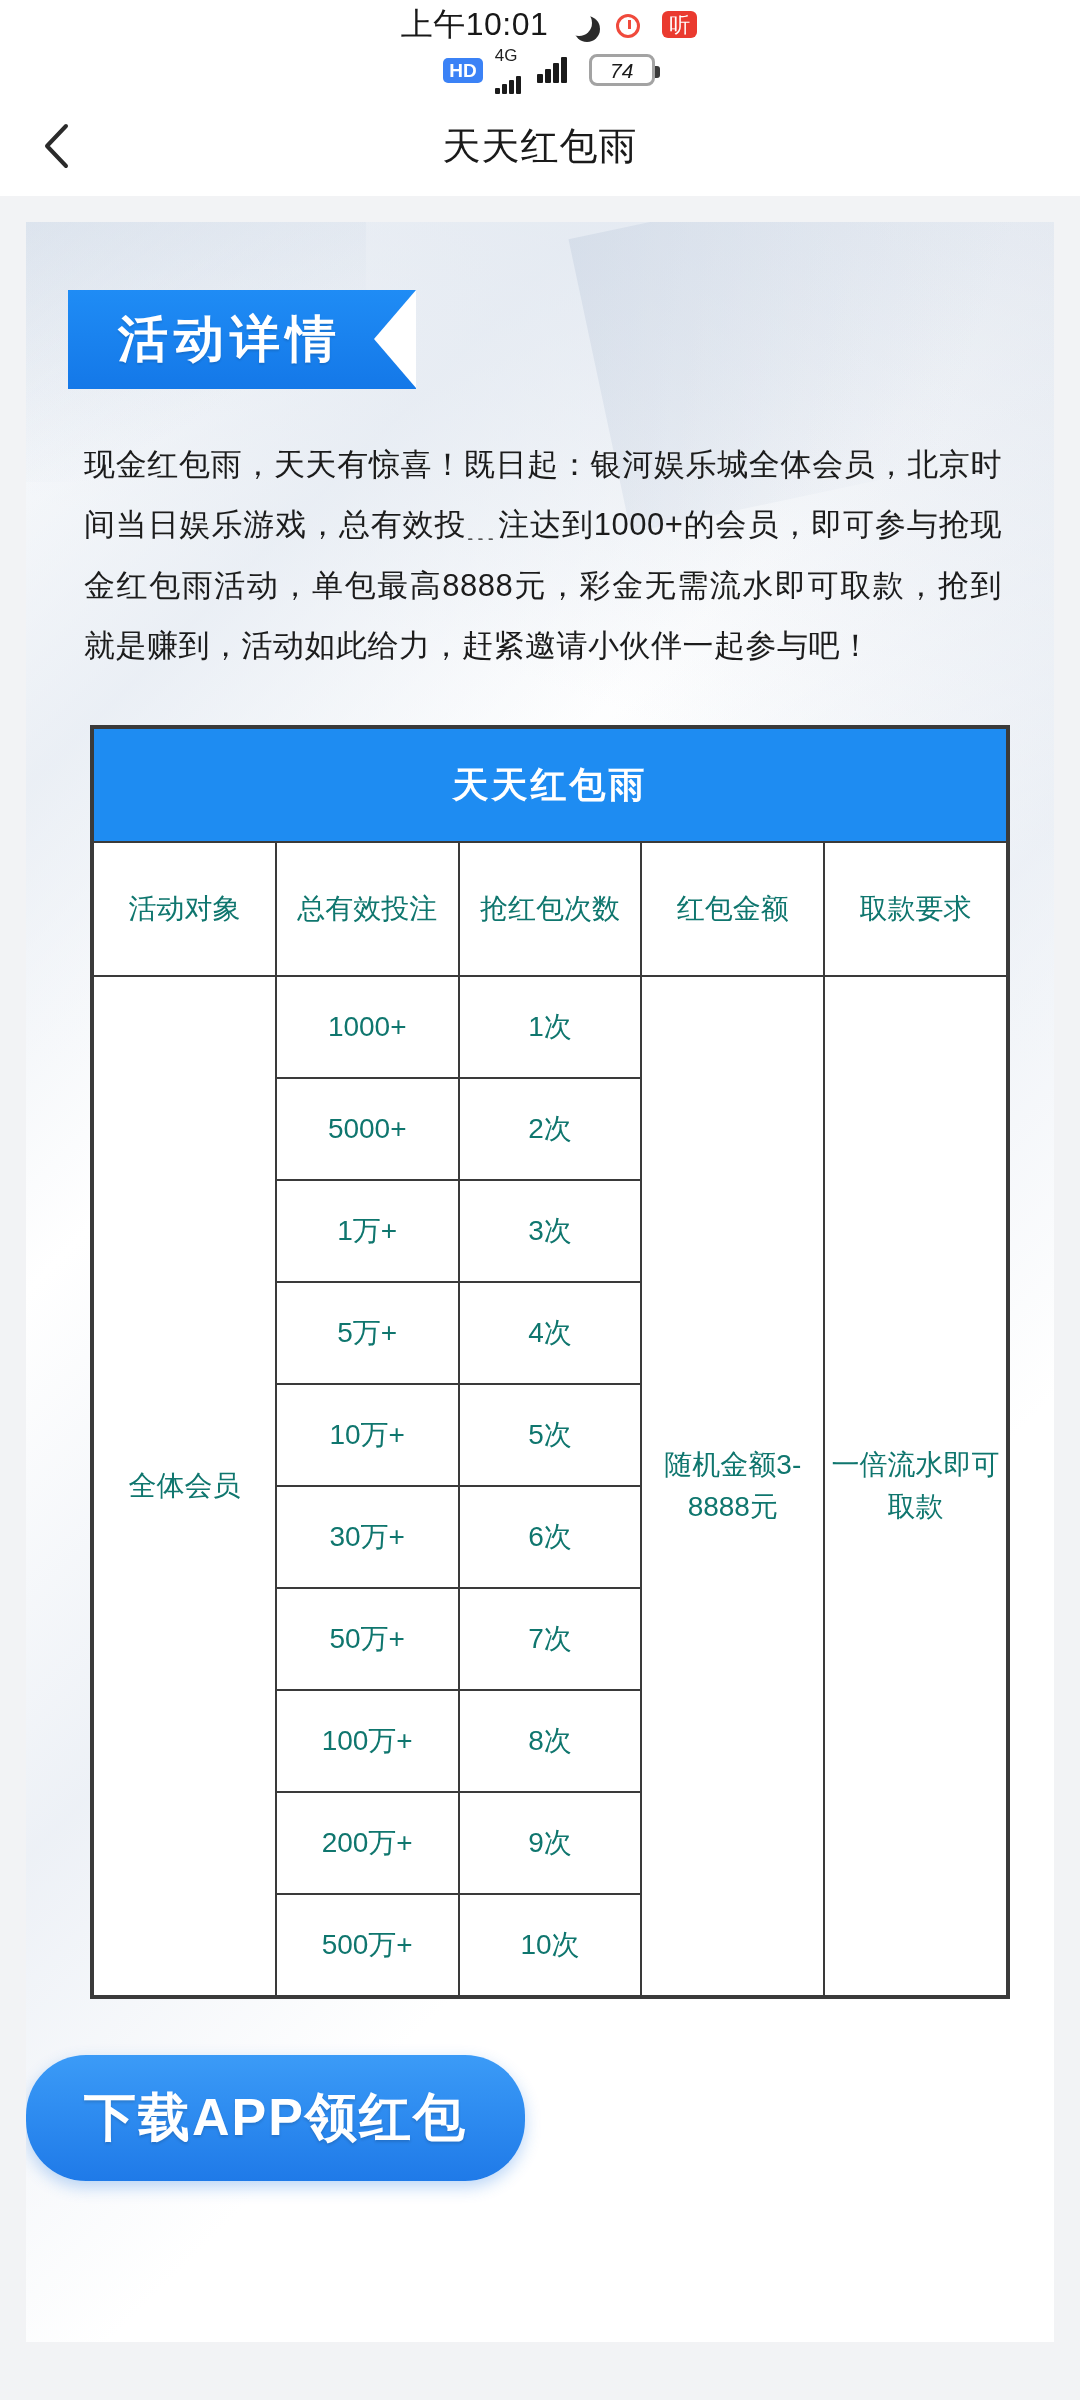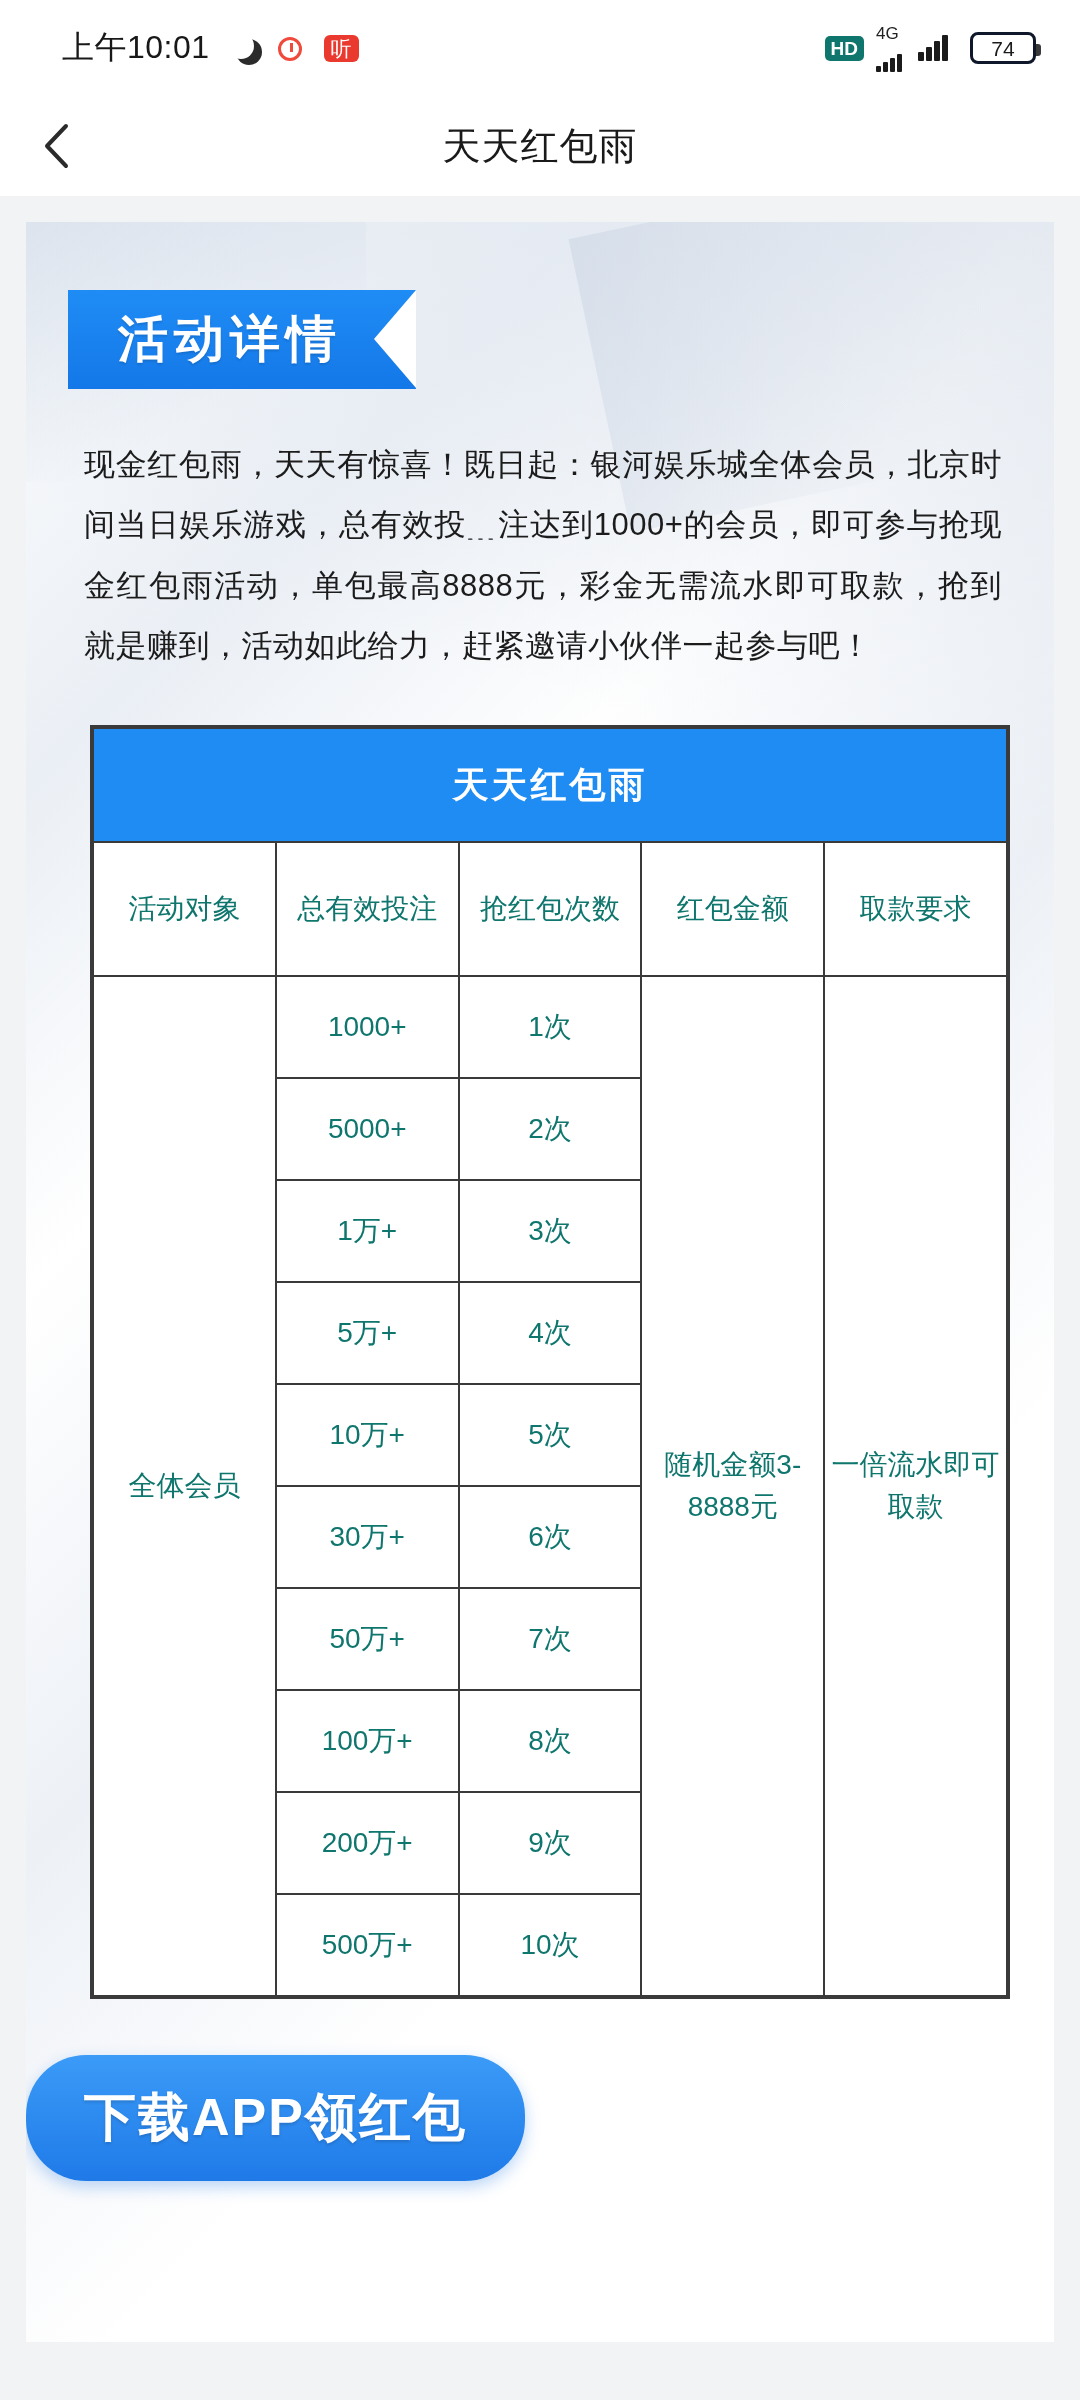--- a/index.html
+++ b/index.html
@@ -12,24 +12,25 @@
     background: #f2f3f5;
     font-family: "Liberation Sans", "DejaVu Sans", sans-serif;
     overflow: hidden;
   }
 
   
   .status-bar {
     height: 96px;
     display: flex;
     align-items: center;
-    justify-content: space-between;
+    justify-content: center;
     padding: 0 44px 0 62px;
     box-sizing: border-box;
     background: #ffffff;
+    flex-direction: column;
   }
   .status-left {
     display: flex;
     align-items: center;
     gap: 18px;
   }
   .status-time {
     font-size: 32px;
     color: #181818;
     letter-spacing: 0.5px;
@@ -80,21 +81,21 @@
     border-radius: 6px;
     padding: 3px 7px;
     line-height: 1;
   }
   .status-right {
     display: flex;
     align-items: center;
     gap: 12px;
   }
   .hd-chip {
-    background: #0f766e;
+    background: #3b82f6;
     color: #fff;
     font-size: 19px;
     font-weight: bold;
     border-radius: 5px;
     padding: 3px 6px;
     line-height: 1;
   }
   .net-block {
     display: flex;
     flex-direction: column;
@@ -135,27 +136,28 @@
     background: #1b1b1b;
     border-radius: 1px;
   }
   .sig-bars2 i:nth-child(1) { height: 9px; }
   .sig-bars2 i:nth-child(2) { height: 14px; }
   .sig-bars2 i:nth-child(3) { height: 20px; }
   .sig-bars2 i:nth-child(4) { height: 26px; }
   .battery {
     margin-left: 10px;
     width: 66px; height: 32px;
-    border: 3px solid #0f172a;
+    border: 3px solid #a3a3a3;
     border-radius: 8px;
     position: relative;
     display: flex;
     align-items: center;
     justify-content: center;
     box-sizing: border-box;
+    font-style: italic;
   }
   .battery::after {
     content: "";
     position: absolute;
     right: -8px; top: 9px;
     width: 5px; height: 12px;
     background: #3a3a3a;
     border-radius: 0 3px 3px 0;
   }
   .battery span {

